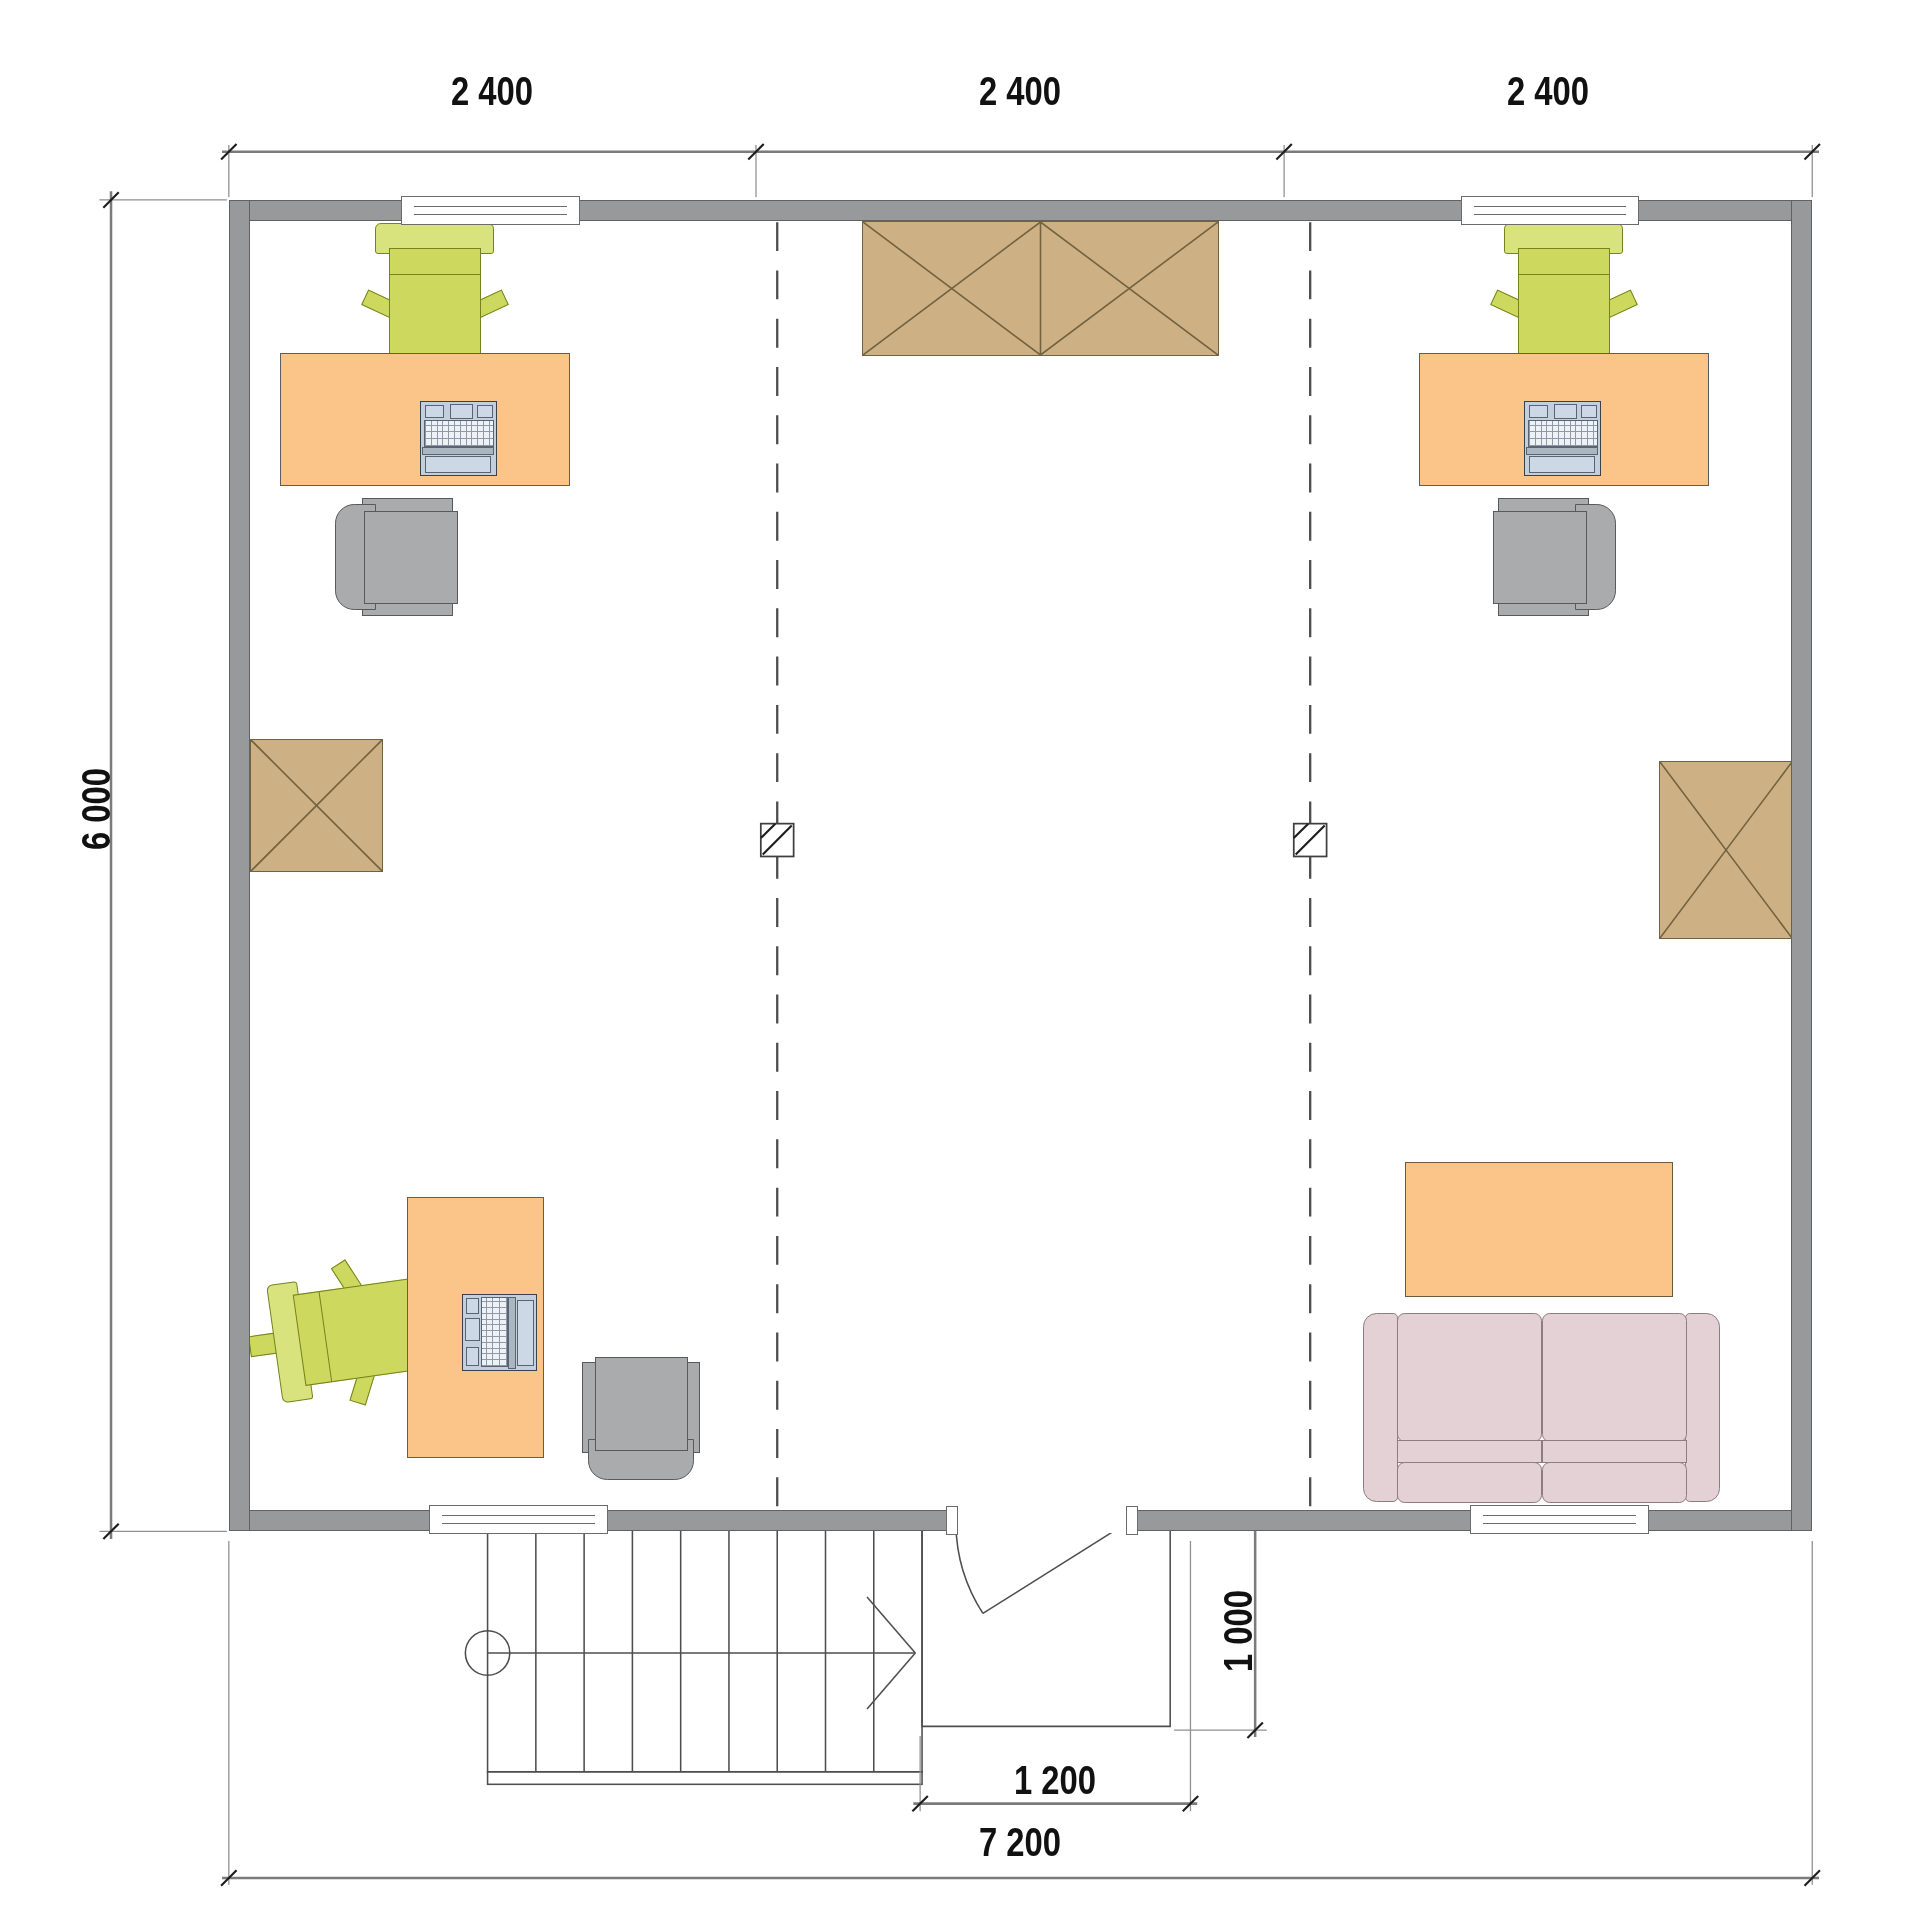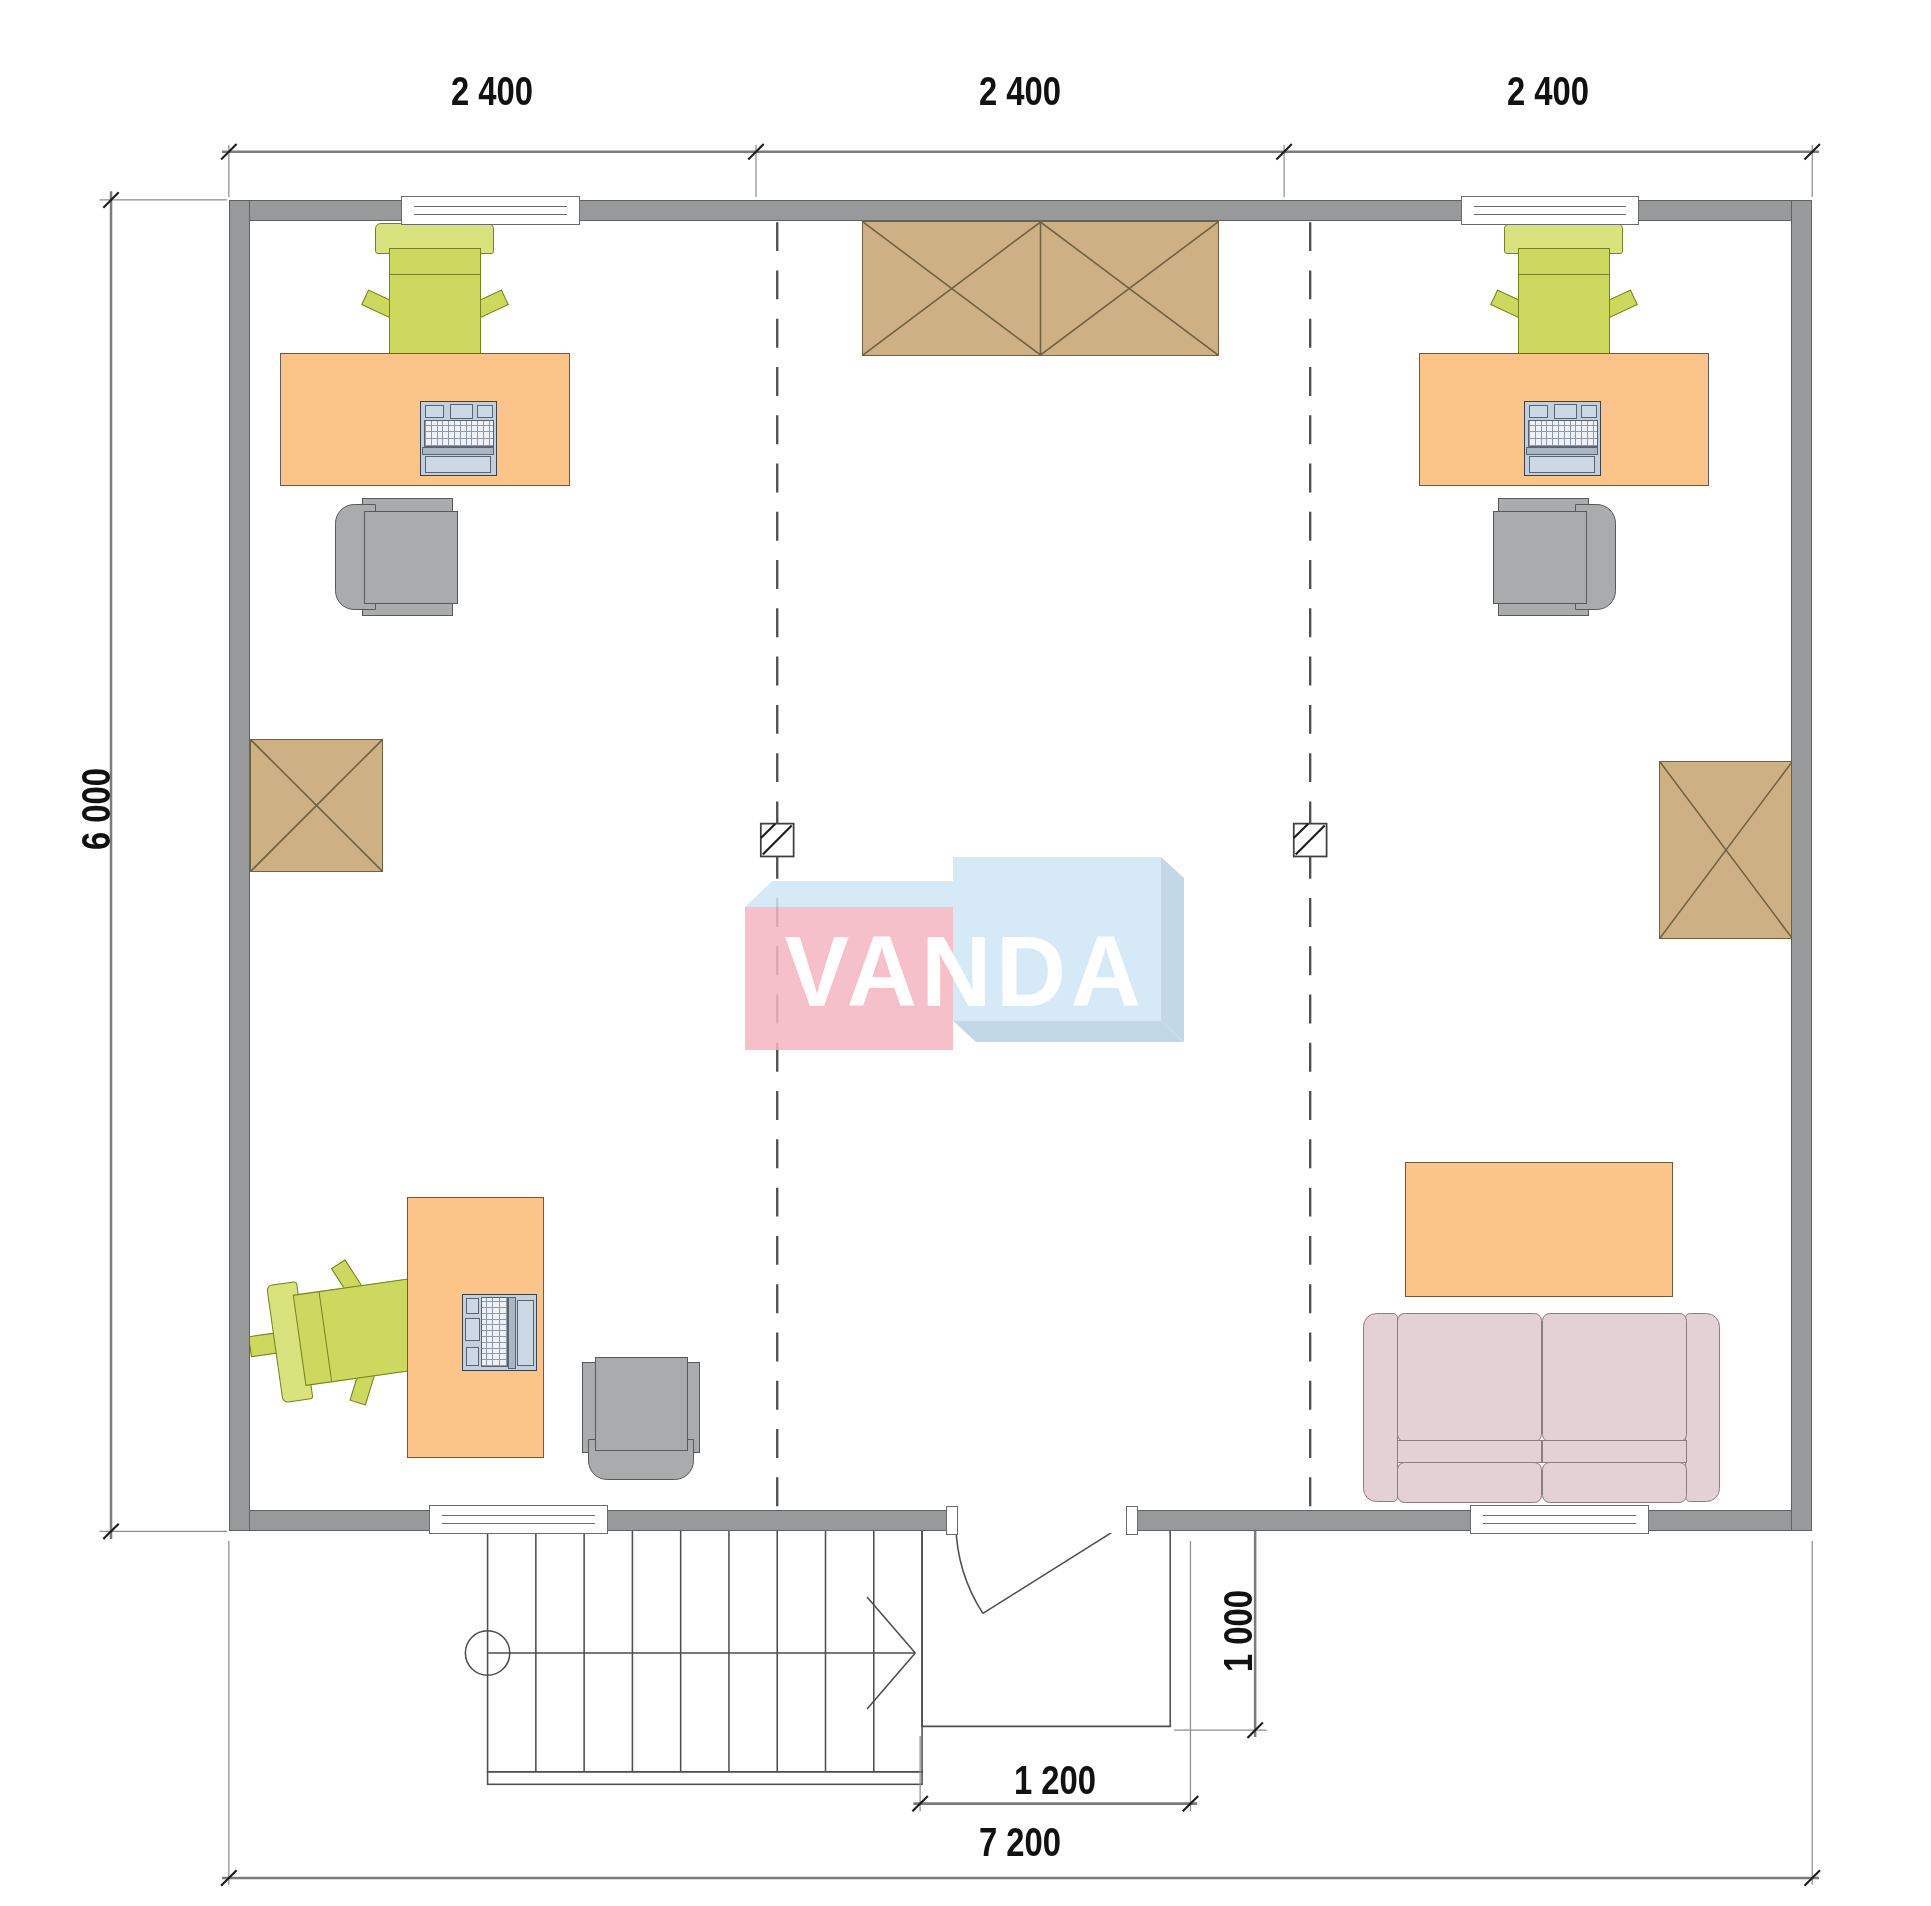--- a/index.html
+++ b/index.html
@@ -262,28 +262,20 @@
     <div class="sf" style="left:0;top:0;width:35px;height:189px;border-radius:13.5px 4.8px 4.8px 13.5px;"></div>
     <div class="sf" style="left:322px;top:0;width:35px;height:189px;border-radius:4.8px 13.5px 13.5px 4.8px;"></div>
     <div class="sf" style="left:34px;top:0;width:145px;height:129px;border-radius:7.7px;"></div>
     <div class="sf" style="left:179px;top:0;width:145px;height:129px;border-radius:7.7px;"></div>
     <div class="sf" style="left:34px;top:127px;width:145px;height:23px;"></div>
     <div class="sf" style="left:179px;top:127px;width:145px;height:23px;"></div>
     <div class="sf" style="left:34px;top:149px;width:145px;height:41px;border-radius:7.7px;"></div>
     <div class="sf" style="left:179px;top:149px;width:145px;height:41px;border-radius:7.7px;"></div>
   </div>
 
-  <div class="logo">
-    <div class="lg" style="background:var(--logo-blue);clip-path:polygon(1.9px 79px,210px 79px,237px 53px,29px 53px);"></div>
-    <div class="lg" style="background:var(--logo-pink);clip-path:polygon(1.9px 79px,210px 79px,210px 222px,1.9px 222px);"></div>
-    <div class="lg" style="background:var(--logo-blue);clip-path:polygon(210px 29px,418px 29px,418px 193px,210px 193px);"></div>
-    <div class="lg" style="background:var(--logo-blue-dark);clip-path:polygon(418px 29px,441px 50px,441px 214px,418px 193px);"></div>
-    <div class="lg" style="background:var(--logo-blue-dark);clip-path:polygon(210px 193px,418px 193px,441px 214px,233px 214px);"></div>
-    <div class="logo-text">VANDA</div>
-  </div>
 
   <div class="dim-label" style="left:415px;top:70px;">2 400</div>
   <div class="dim-label" style="left:943px;top:70px;">2 400</div>
   <div class="dim-label" style="left:1471px;top:70px;">2 400</div>
   <div class="dim-label vert" style="left:19.3px;top:788px;">6 000</div>
   <div class="dim-label" style="left:943px;top:1821px;">7 200</div>
   <div class="dim-label" style="left:978px;top:1759px;">1 200</div>
   <div class="dim-label vert" style="left:1161px;top:1610px;">1 000</div>
 
 </div>

